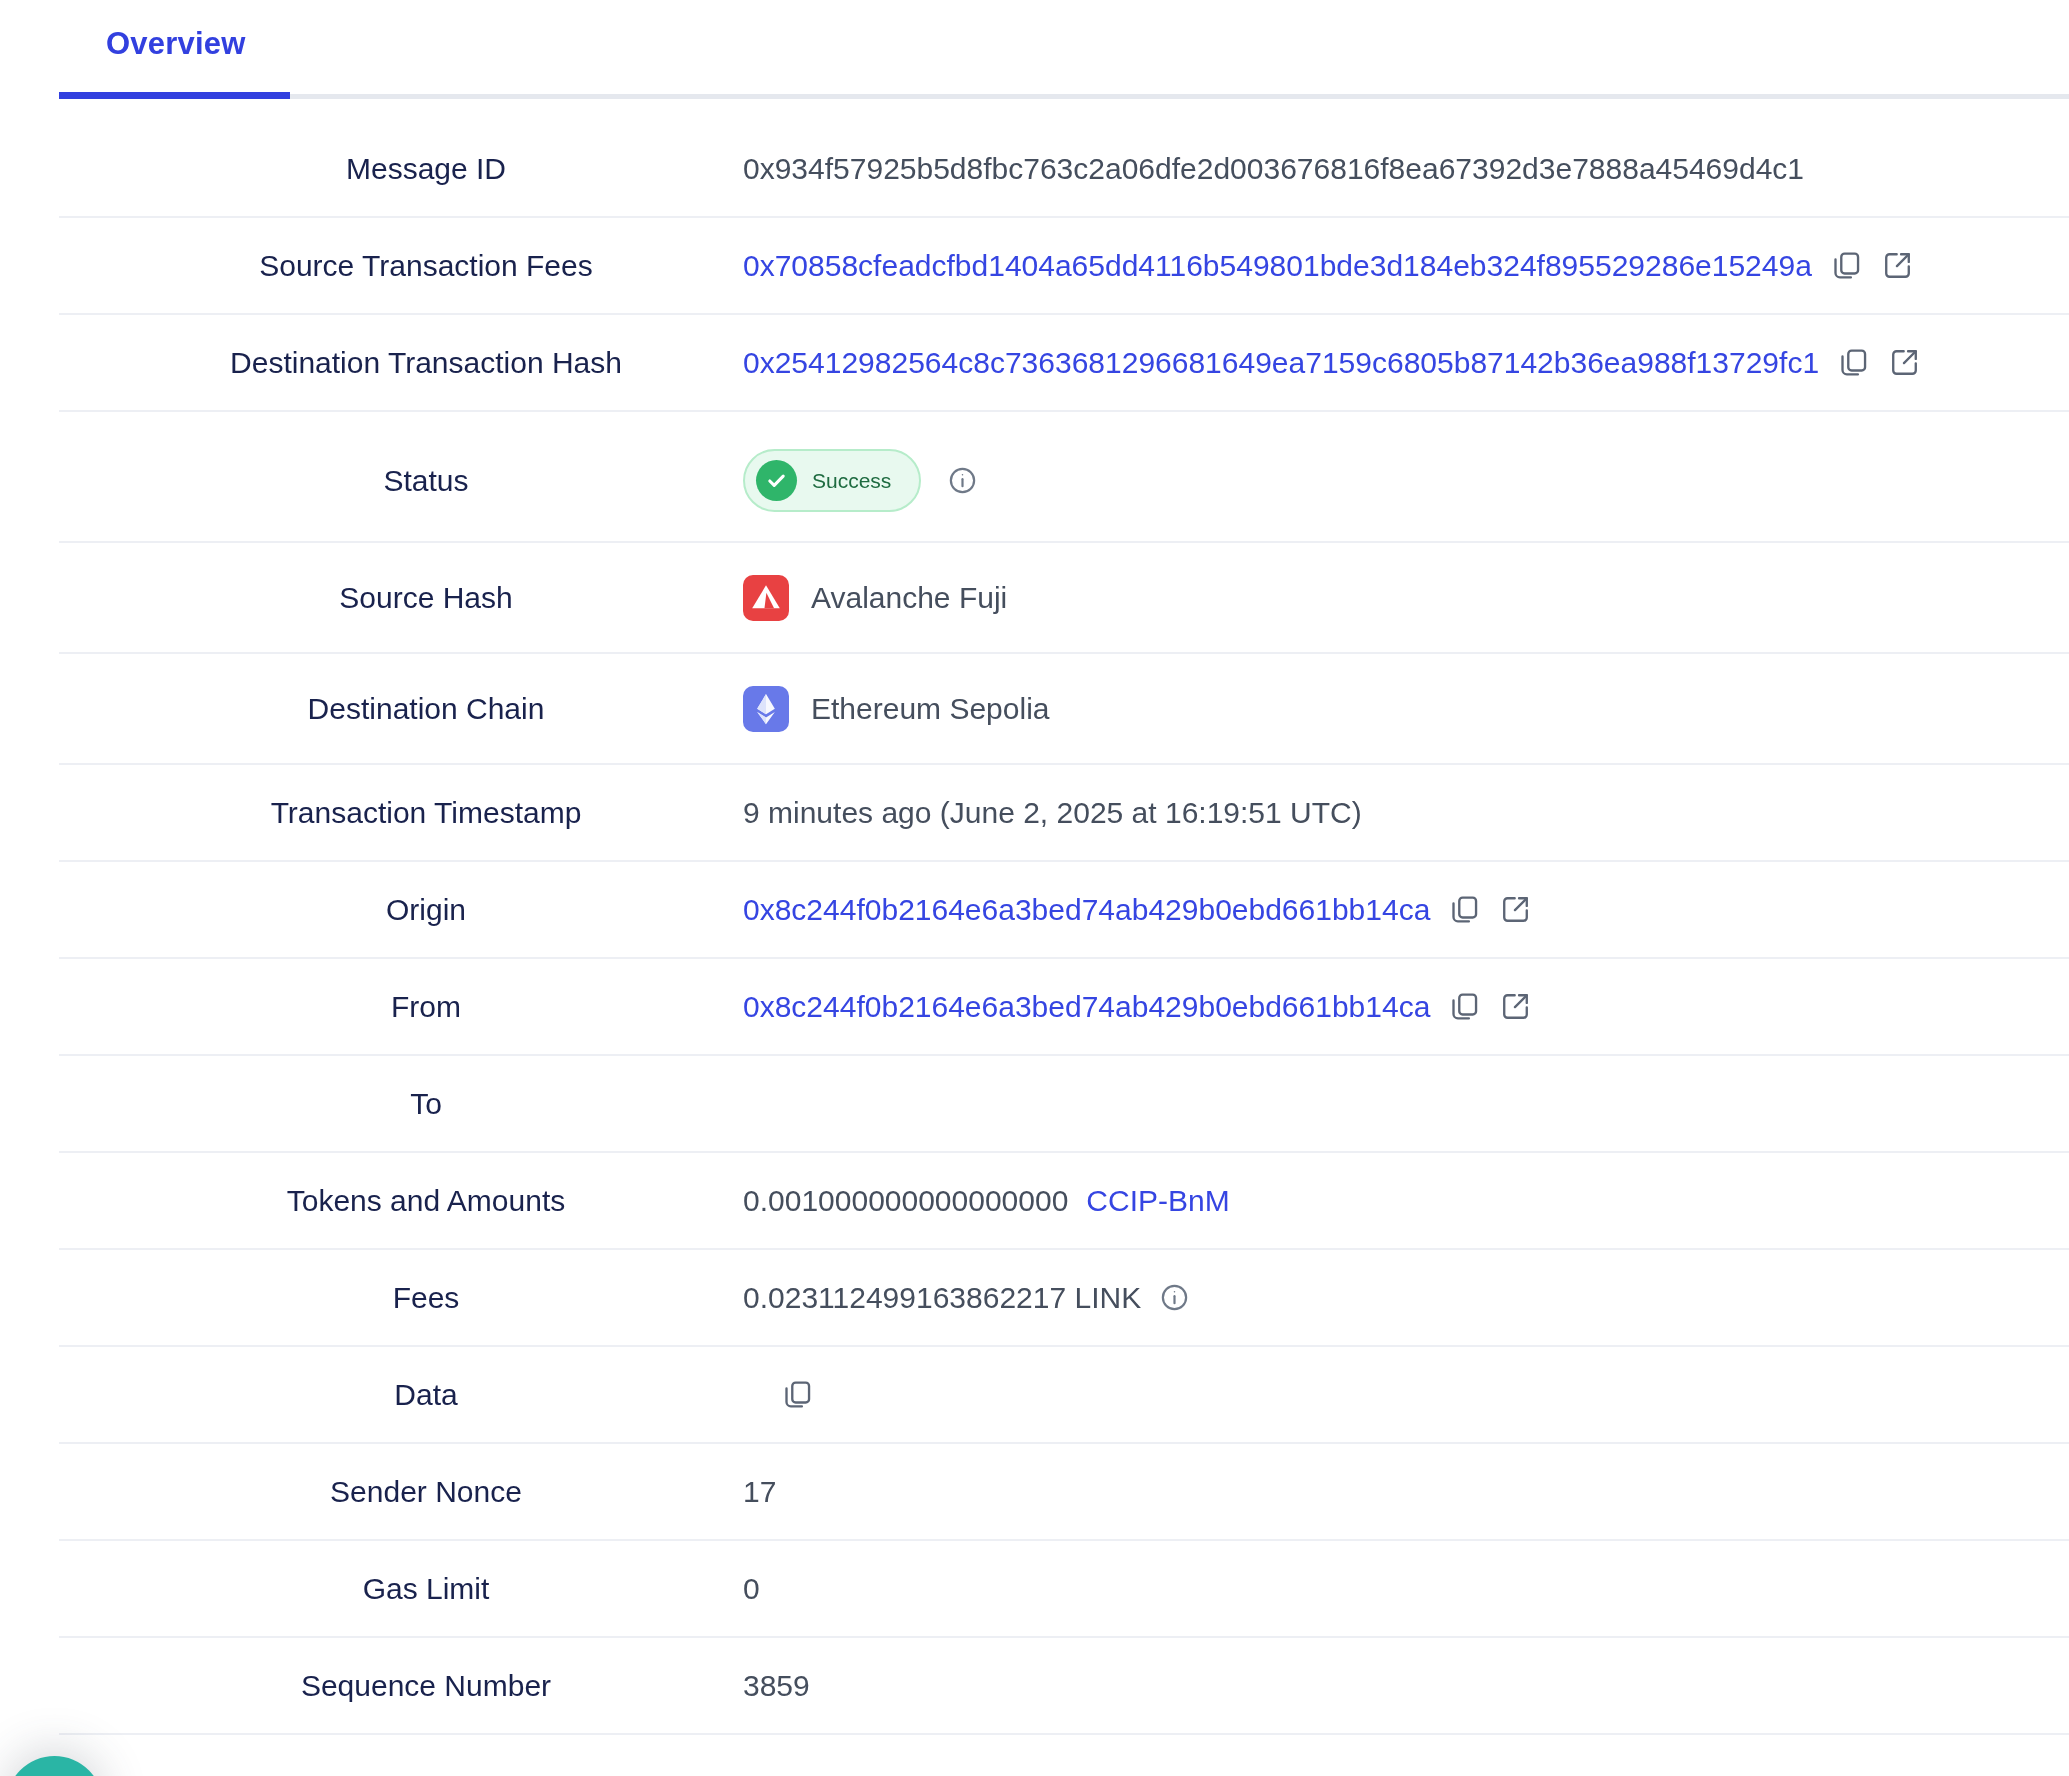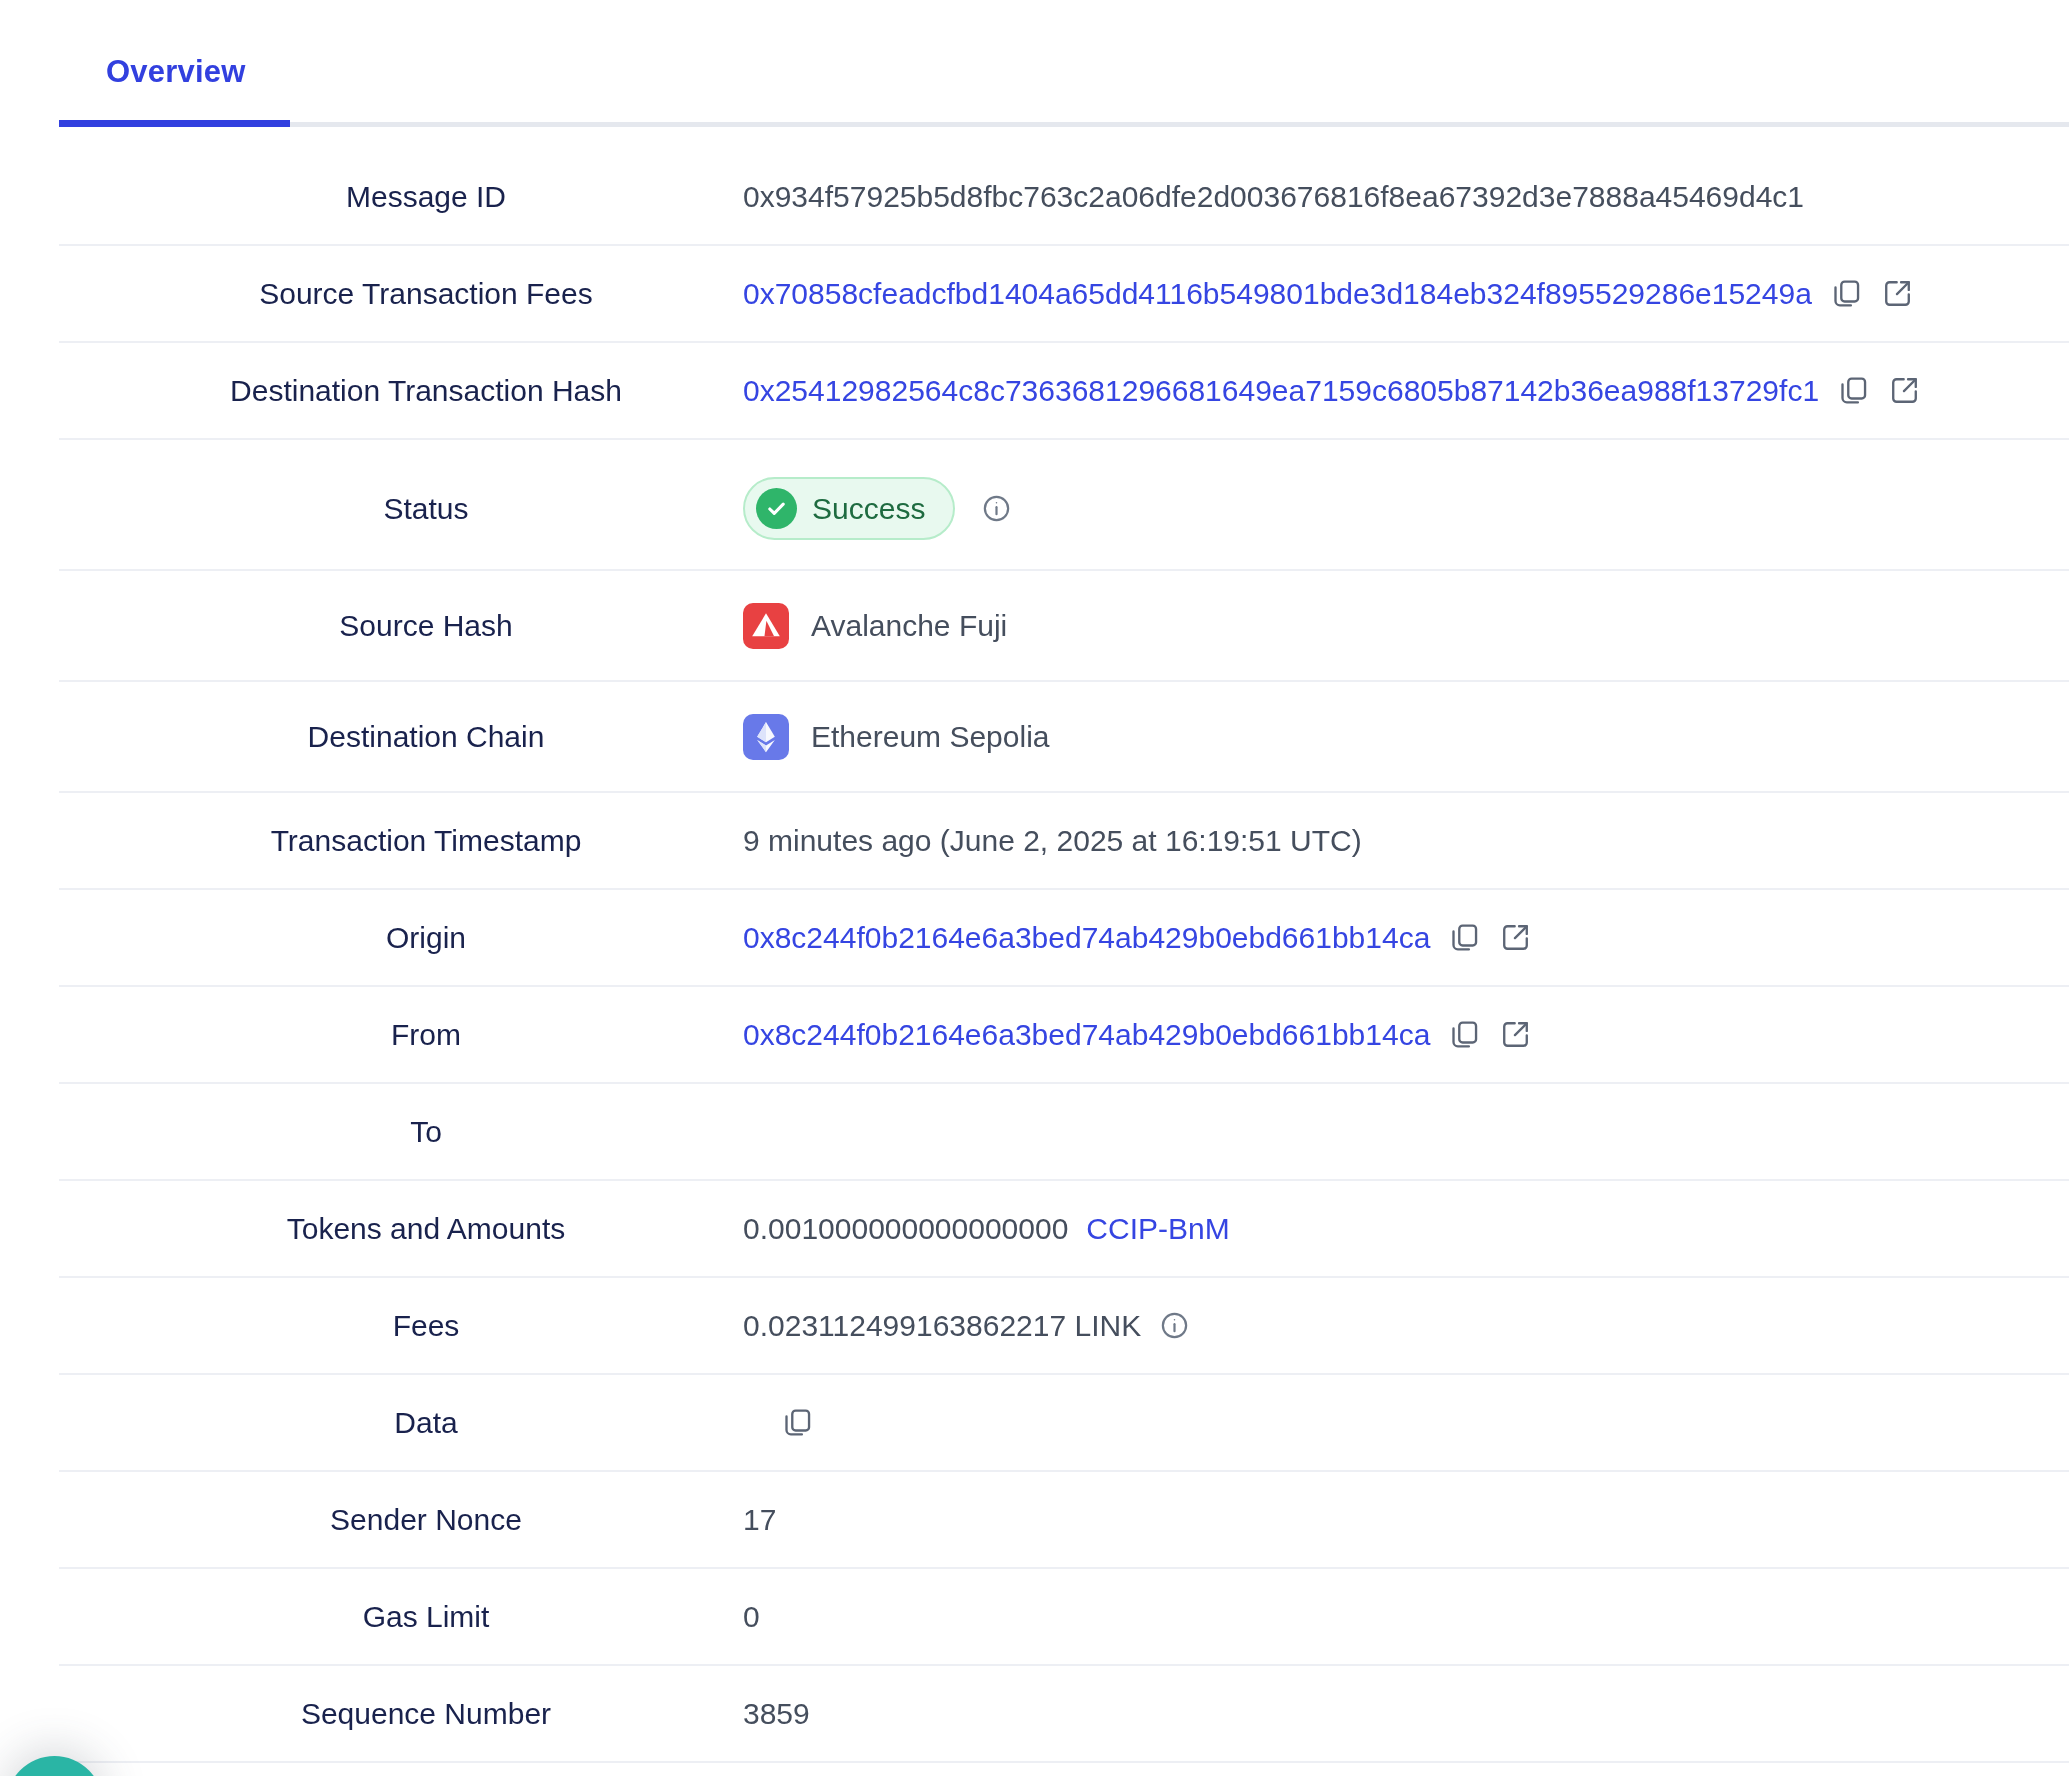--- a/index.html
+++ b/index.html
@@ -5,21 +5,21 @@
   * { box-sizing: border-box; }
   html,body { margin:0; padding:0; }
   body {
     width:2069px; height:1776px;
     background:#ffffff;
     font-family:"Liberation Sans", sans-serif;
     position:relative; overflow:hidden;
     -webkit-font-smoothing:antialiased;
   }
   
-  .tabbar { margin-left:59px; padding-top:28px; border-bottom:5px solid #e5e8ee; }
+  .tabbar { margin-left:59px; border-bottom:5px solid #e5e8ee; }
   .tab {
     display:inline-block;
     font-size:31px; font-weight:600; letter-spacing:0.2px;
     color:#3240df;
     padding:26px 45px 30px 47px;
     border-bottom:7px solid #3240df;
     margin-bottom:-5px;
     cursor:pointer;
   }
   
@@ -51,21 +51,21 @@
   .info-icon { color:#6f7988; display:flex; align-items:center; }
   .info-icon svg { width:31px; height:31px; }
   .gap-l { margin-left:8px; }
   .indent { margin-left:38px; }
   
   .pill {
     display:inline-flex; align-items:center; gap:15px;
     background:#e8f9ef; border:2px solid #b6ecca;
     border-radius:989px;
     padding:9px 28px 9px 11px;
-    color:#1e6b40; font-size:30px;
+    color:#1e6b40; font-size:21px;
   }
   .check-circle {
     width:41px; height:41px; border-radius:50%;
     background:#2fb56a; display:flex; align-items:center; justify-content:center;
   }
   .check-circle svg { width:23px; height:23px; }
   
   .chain-icon {
     width:46px; height:46px; border-radius:10px;
     display:flex; align-items:center; justify-content:center;

